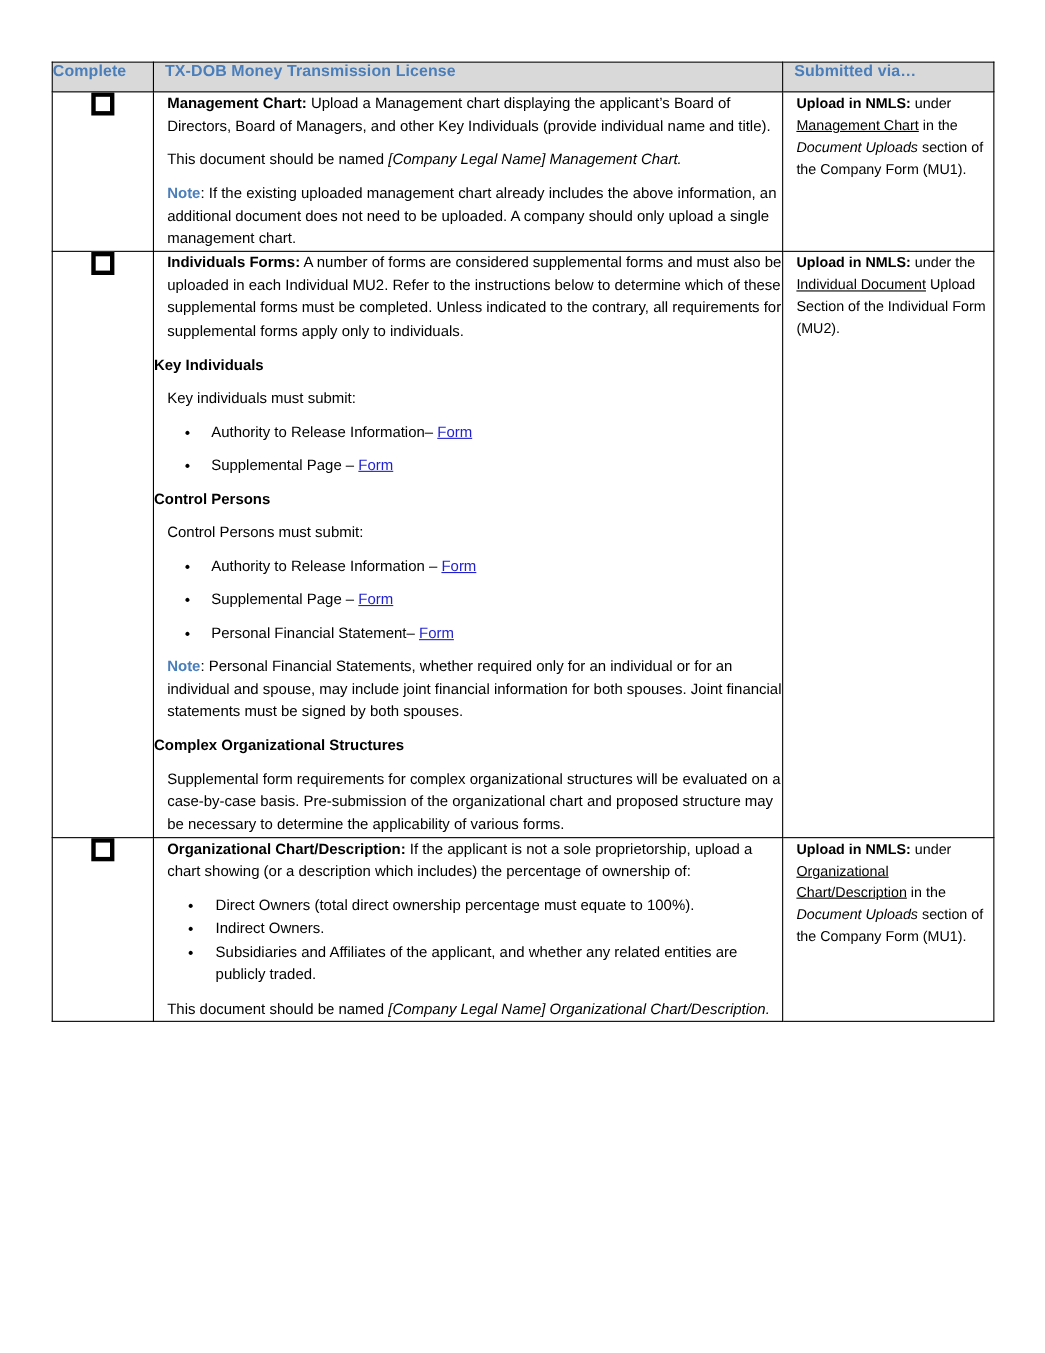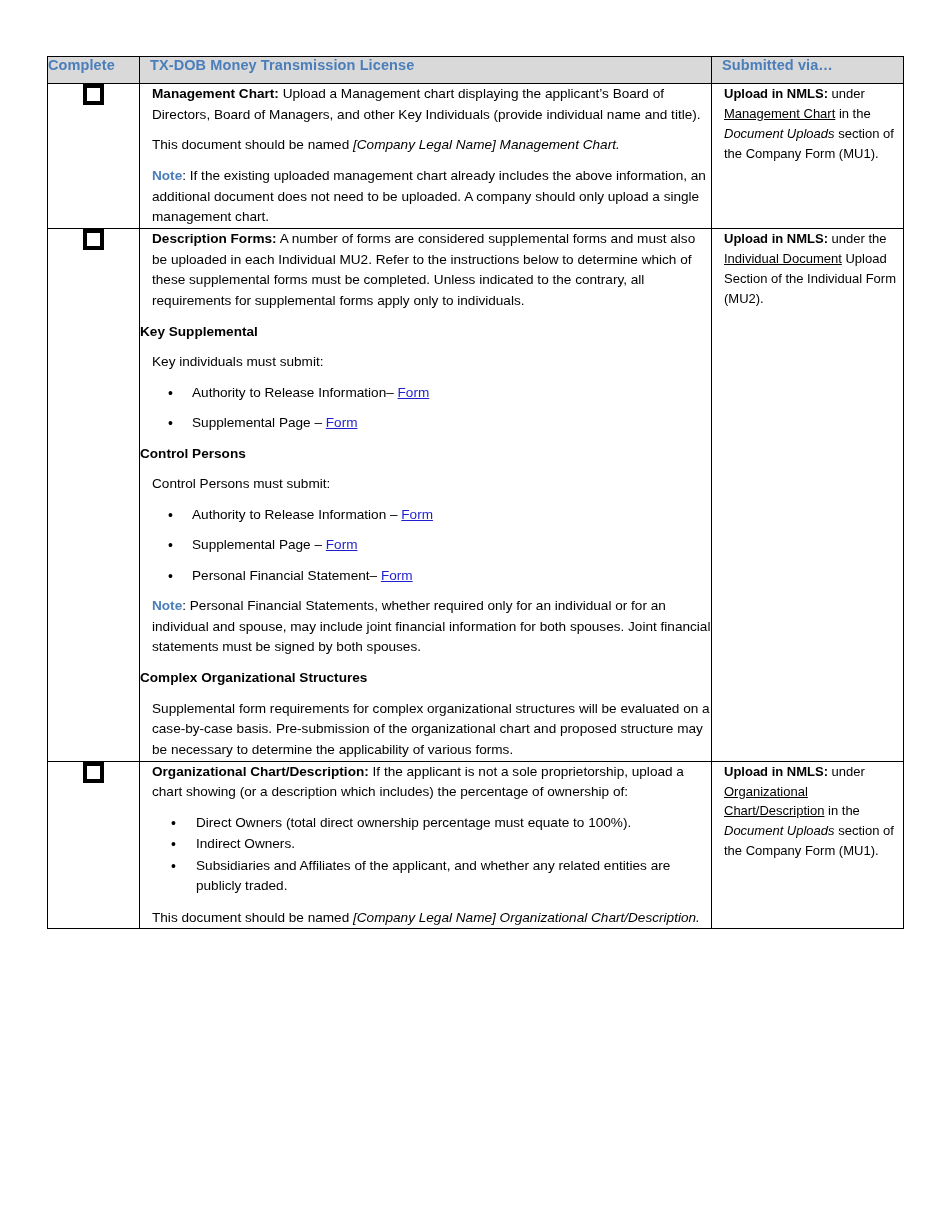--- a/index.html
+++ b/index.html
@@ -189,24 +189,24 @@
           </p>
         </td>
       </tr>
 
       <tr>
         <td class="cell-complete">
           <span class="checkbox"></span>
         </td>
         <td class="cell-desc">
           <p class="para">
-            <span class="b">Description Forms:</span><span> A number of forms are considered supplemental forms and must also be uploaded in each Individual MU2. Refer to the instructions below to determine which of these supplemental forms must be completed. Unless indicated to the contrary, all requirements for supplemental forms apply only to individuals.</span>
-          </p>
-
-          <p class="subhead">Key Supplemental</p>
+            <span class="b">Individuals Forms:</span><span> A number of forms are considered supplemental forms and must also be uploaded in each Individual MU2. Refer to the instructions below to determine which of these supplemental forms must be completed. Unless indicated to the contrary, all requirements for supplemental forms apply only to individuals.</span>
+          </p>
+
+          <p class="subhead">Key Individuals</p>
           <p class="para">Key individuals must submit:</p>
           <ul class="bullets">
             <li><span>Authority to Release Information– </span><a class="form-link" href="#">Form</a></li>
             <li><span>Supplemental Page – </span><a class="form-link" href="#">Form</a></li>
           </ul>
 
           <p class="subhead">Control Persons</p>
           <p class="para">Control Persons must submit:</p>
           <ul class="bullets">
             <li><span>Authority to Release Information – </span><a class="form-link" href="#">Form</a></li>

